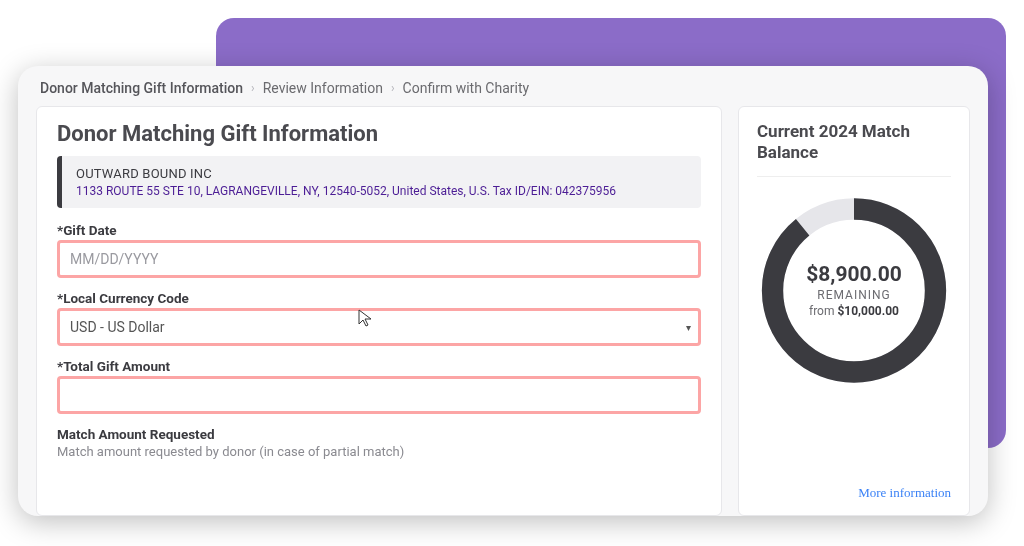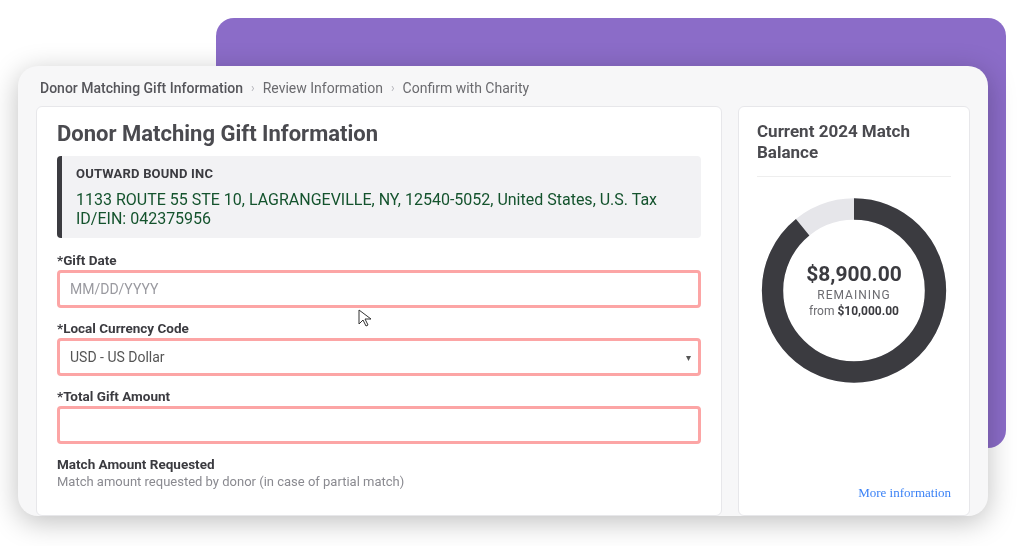--- a/index.html
+++ b/index.html
@@ -76,28 +76,28 @@
     }
     .org-block {
       background: #f2f2f4;
       border-left: 5px solid #3b3b40;
       padding: 10px 14px;
       border-radius: 4px;
       margin-bottom: 14px;
     }
     .org-name {
       font-size: 13px;
-      font-weight: 700;
+      font-weight: 400;
       color: #3b3b40;
       letter-spacing: 0.2px;
-      margin-bottom: 9px;
+      margin-bottom: 3px;
     }
     .org-addr {
-      font-size: 16px;
-      color: #14532d;
+      font-size: 12px;
+      color: #4c1d95;
     }
     .field-group { margin-bottom: 12px; }
     .field-label {
       font-size: 13.5px;
       font-weight: 700;
       color: #3b3b40;
       margin-bottom: 2px;
     }
     .field-help {
       font-size: 13px;

